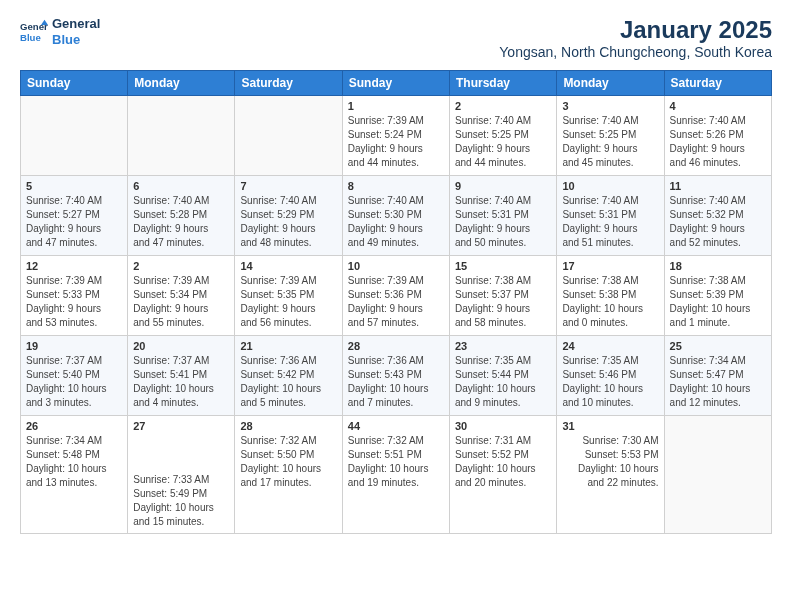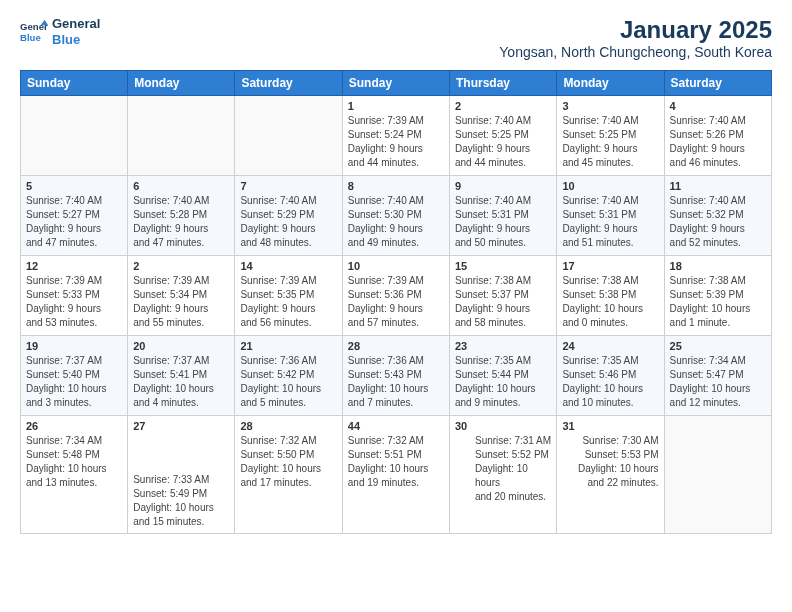--- a/index.html
+++ b/index.html
@@ -335,21 +335,21 @@
           </td>
           <td>
             <div class="day-number">44</div>
             <div class="day-info" style="white-space: pre-line;">Sunrise: 7:32 AM
 Sunset: 5:51 PM
 Daylight: 10 hours
 and 19 minutes.</div>
           </td>
           <td>
             <div class="day-number">30</div>
-            <div class="day-info" style="white-space: pre-line; margin-left: 20px;">Sunrise: 7:31 AM
+            <div class="day-info" style="white-space: pre-line;">Sunrise: 7:31 AM
 Sunset: 5:52 PM
 Daylight: 10 hours
 and 20 minutes.</div>
           </td>
           <td>
             <div class="day-number">31</div>
             <div class="day-info" style="white-space: pre-line; text-align: right;">Sunrise: 7:30 AM
 Sunset: 5:53 PM
 Daylight: 10 hours
 and 22 minutes.</div>

